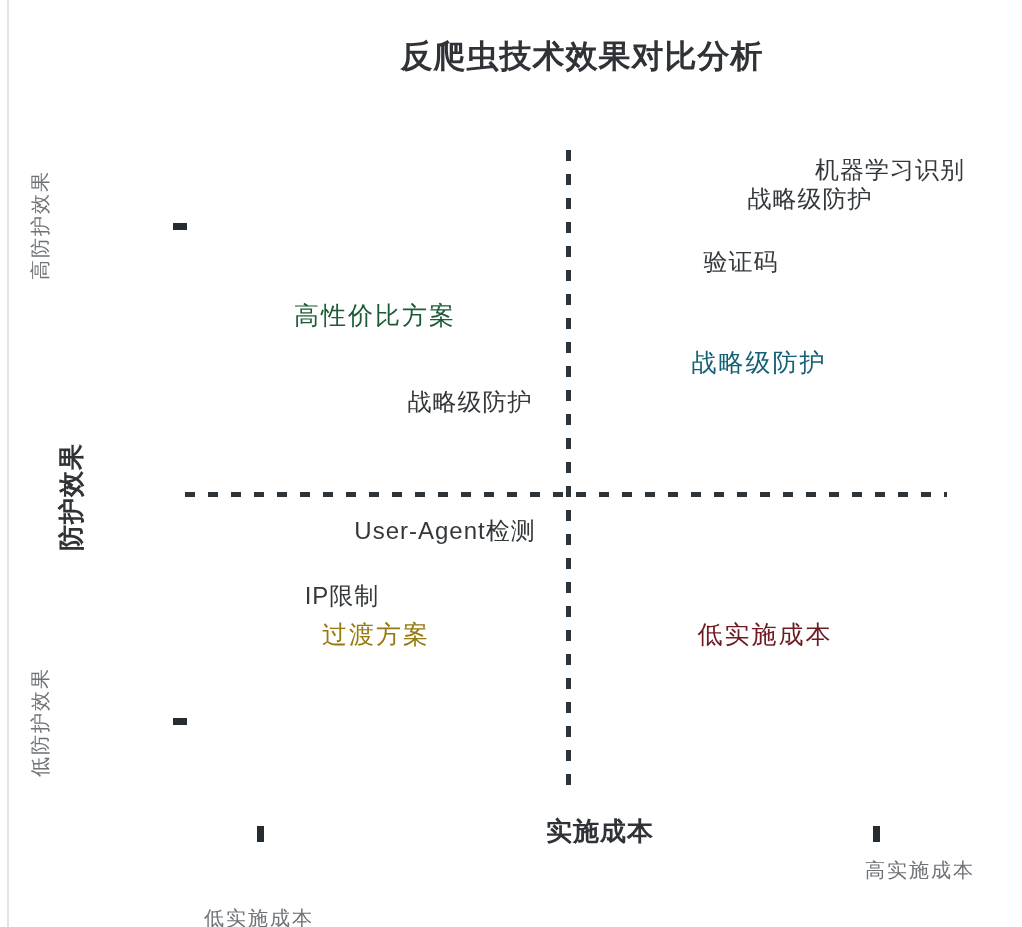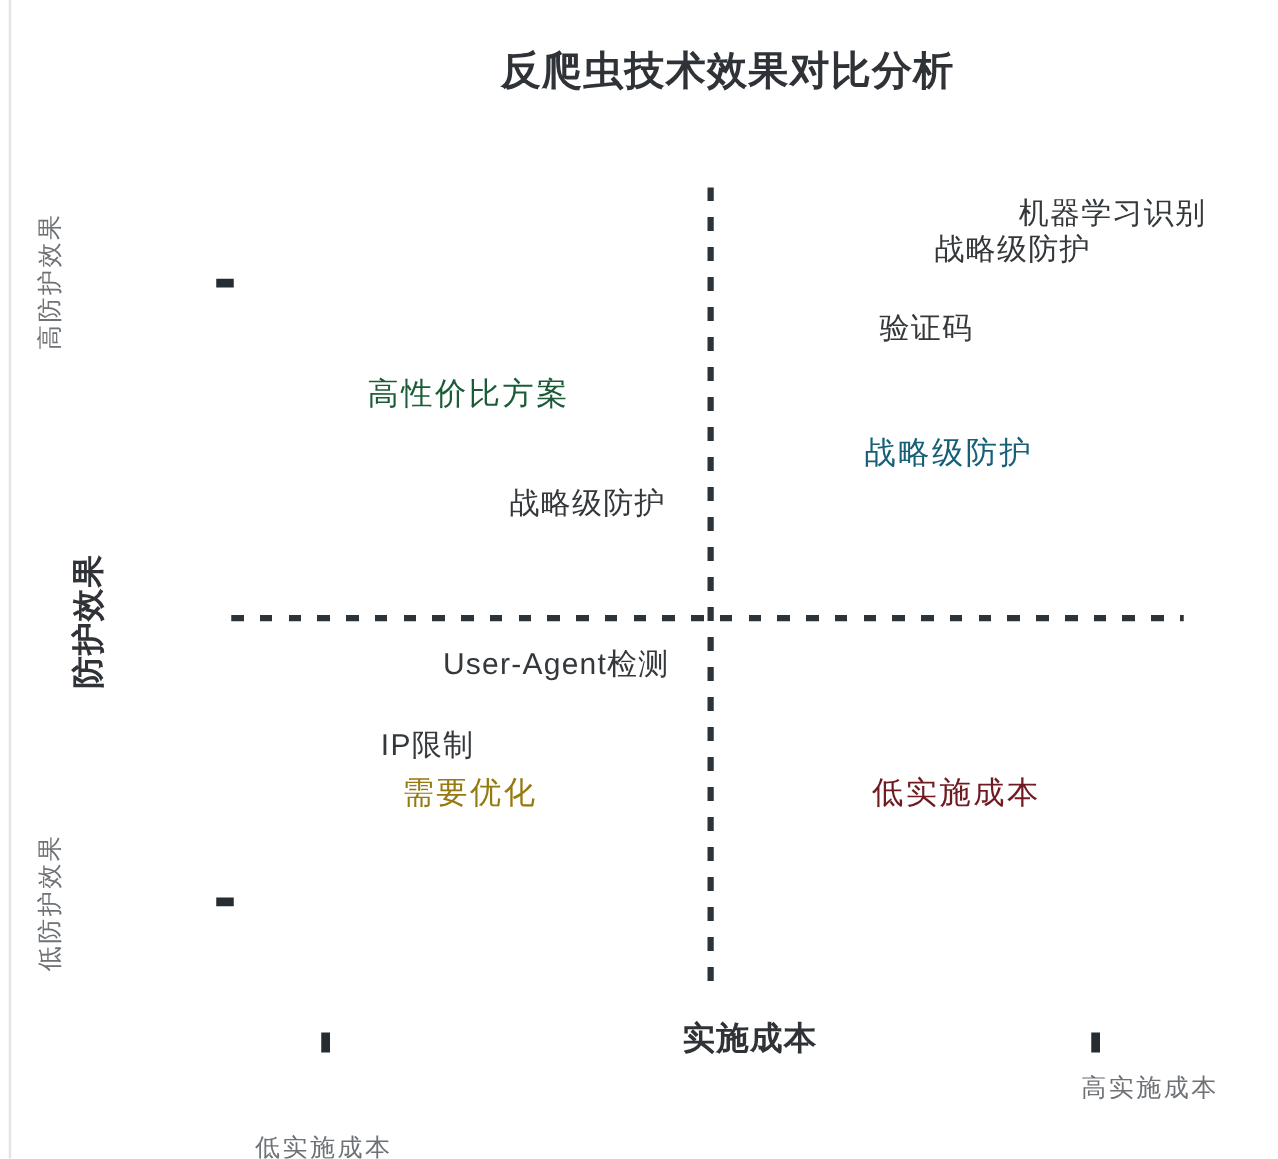--- a/index.html
+++ b/index.html
@@ -80,21 +80,21 @@
 
   <div class="abs axis-title" style="left:568px;top:831px;margin-left:32px;">实施成本</div>
   <div class="abs axis-sub" style="left:259px;top:870px;margin-top:48px;">低实施成本</div>
   <div class="abs axis-sub" style="left:920px;top:870px;">高实施成本</div>
 
   <div class="tick-v" style="left:257px;top:826px;"></div>
   <div class="tick-v" style="left:873px;top:826px;"></div>
 
   <div class="abs qlabel q-green" style="left:375px;top:315px;">高性价比方案</div>
   <div class="abs qlabel q-teal" style="left:759px;top:314px;">战略级防护</div>
-  <div class="abs qlabel q-olive" style="left:376px;top:634px;">需要优化</div>
+  <div class="abs qlabel q-olive" style="left:376px;top:634px;">过渡方案</div>
   <div class="abs qlabel q-red" style="left:765px;top:634px;">低实施成本</div>
 
   <div class="abs point" style="left:890px;top:170px;">机器学习识别</div>
   <div class="abs point" style="left:810px;top:199px;">战略级防护</div>
   <div class="abs point" style="left:741px;top:262px;">验证码</div>
   <div class="abs point" style="left:470px;top:402px;">战略级防护</div>
   <div class="abs point" style="left:445px;top:531px;">User-Agent检测</div>
   <div class="abs point" style="left:342px;top:596px;">IP限制</div>
 
 </div>

